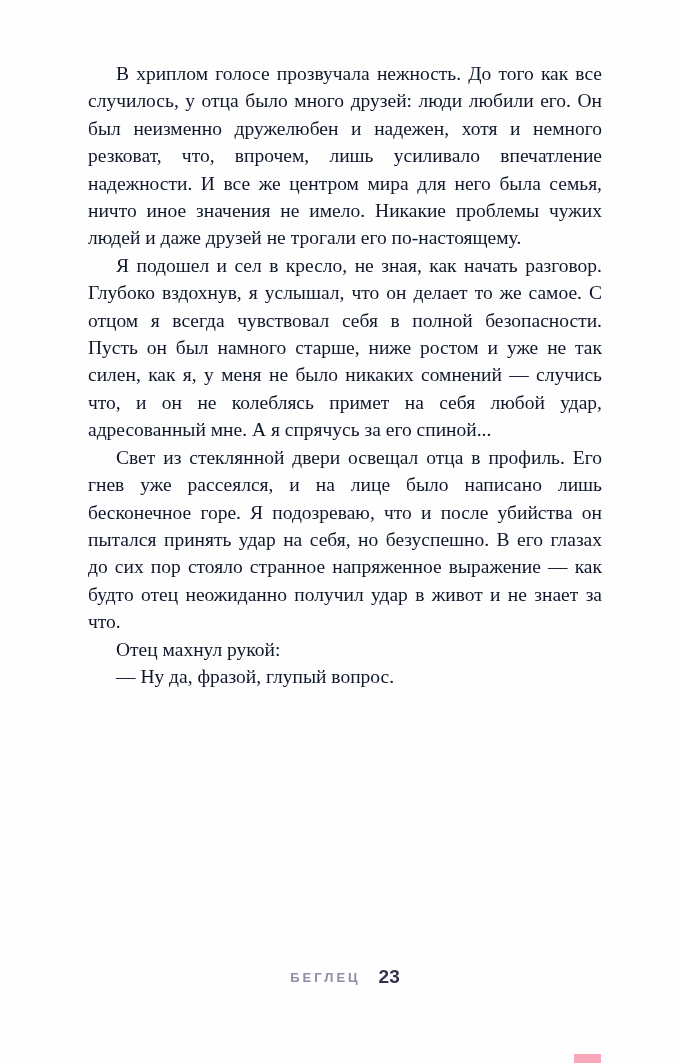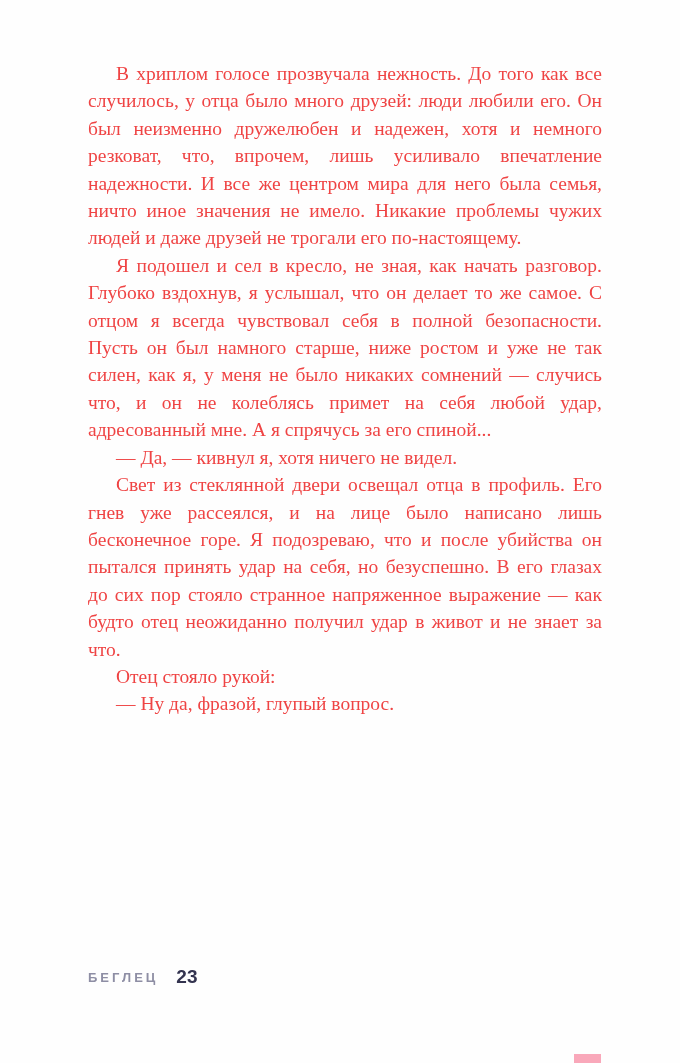--- a/index.html
+++ b/index.html
@@ -13,36 +13,36 @@
     width: 680px;
     height: 1063px;
     background: #fefefe;
     overflow: hidden;
   }
   .text-block {
     position: absolute;
     left: 88px;
     top: 60px;
     width: 514px;
-    color: #ef4444;
+    color: #0f172a;
     font-size: 19.5px;
     line-height: 27.4px;
     text-align: justify;
   }
   .text-block p {
     margin: 0;
     padding: 0;
     text-indent: 28px;
   }
   .page-footer {
     position: absolute;
     left: 88px;
     top: 966px;
     width: 514px;
-    text-align: left;
+    text-align: center;
     color: #37375a;
   }
   .footer-book-title {
     display: inline-block;
     font-family: "Liberation Sans", sans-serif;
     font-size: 13px;
     font-weight: bold;
     letter-spacing: 3px;
     color: #8e8ea4;
     vertical-align: middle;
@@ -66,23 +66,22 @@
   }
 </style>
 </head>
 <body>
 
 <div class="book-page">
 
   <div class="text-block">
       <p>В хриплом голосе прозвучала нежность. До того как все случилось, у отца было много друзей: люди любили его. Он был неизменно дружелюбен и надежен, хотя и немного резковат, что, впрочем, лишь усиливало впечатление надежности. И все же центром мира для него была семья, ничто иное значения не имело. Никакие проблемы чужих людей и даже друзей не трогали его по-настоящему.</p>
       <p>Я подошел и сел в кресло, не зная, как начать разговор. Глубоко вздохнув, я услышал, что он делает то же самое. С отцом я всегда чувствовал себя в полной безопасности. Пусть он был намного старше, ниже ростом и уже не так силен, как я, у меня не было никаких сомнений — случись что, и он не колеблясь примет на себя любой удар, адресованный мне. А я спрячусь за его спиной...</p>
-      <p>— Да, — кивнул я, хотя ничего не видел.</p>
       <p>Свет из стеклянной двери освещал отца в профиль. Его гнев уже рассеялся, и на лице было написано лишь бесконечное горе. Я подозреваю, что и после убийства он пытался принять удар на себя, но безуспешно. В его глазах до сих пор стояло странное напряженное выражение — как будто отец неожиданно получил удар в живот и не знает за что.</p>
-      <p>Отец стояло рукой:</p>
+      <p>Отец махнул рукой:</p>
       <p>— Ну да, фразой, глупый вопрос.</p>
     </div>
 
   <div class="page-footer">
     <span class="footer-book-title">БЕГЛЕЦ</span>
     <span class="footer-page-number">23</span>
   </div>
 
   <div class="corner-mark"></div>
 

